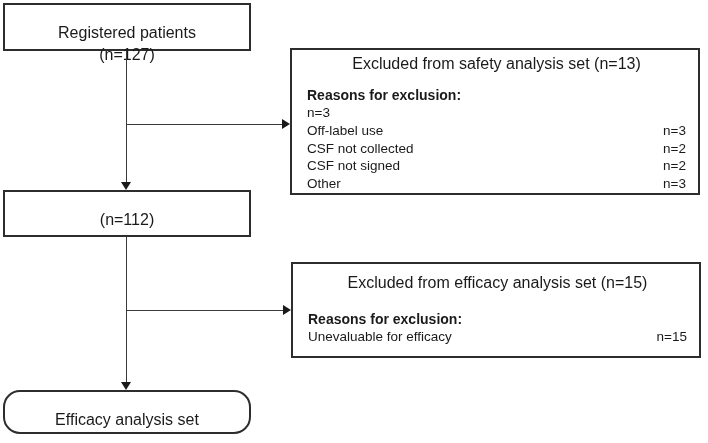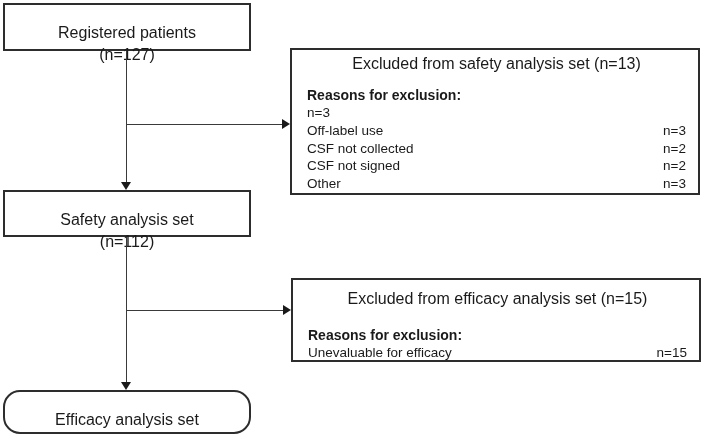--- a/index.html
+++ b/index.html
@@ -31,21 +31,21 @@
   }
   #box-registered { left: 3px;  top: 3px;   width: 248px; height: 48px; }
   #box-safety     { left: 3px;  top: 190px; width: 248px; height: 47px; }
   #box-efficacy   { left: 3px;  top: 390px; width: 248px; height: 44px; border-radius: 17px; }
 
   
   .excl-box {
     padding: 3px 12px 0 15px;
   }
   #box-excl-safety   { left: 290px; top: 48px;  width: 410px; height: 147px; }
-  #box-excl-efficacy { left: 291px; top: 262px; width: 410px; height: 84px; padding-top: 8px; margin-top: 16px; }
+  #box-excl-efficacy { left: 291px; top: 262px; width: 410px; height: 96px; padding-top: 8px; }
 
   .excl-title {
     text-align: center;
     font-size: 16px;
     line-height: 22px;
   }
   .reasons-label {
     font-weight: bold;
     font-size: 14px;
     line-height: 17px;
@@ -93,21 +93,20 @@
 <body>
 
 <div class="canvas">
 
   <div class="node flow-box" id="box-registered">
     <div>Registered patients</div>
     <div>(n=127)</div>
   </div>
 
   <div class="node flow-box" id="box-safety">
-    <div>Safety analysis set</div>
     <div>(n=112)</div>
   </div>
 
   <div class="node flow-box" id="box-efficacy">
     <div>Efficacy analysis set</div>
   </div>
 
   <div class="node excl-box" id="box-excl-safety">
     <div class="excl-title">Excluded from safety analysis set (n=13)</div>
     <div class="reasons-label">Reasons for exclusion:</div>

